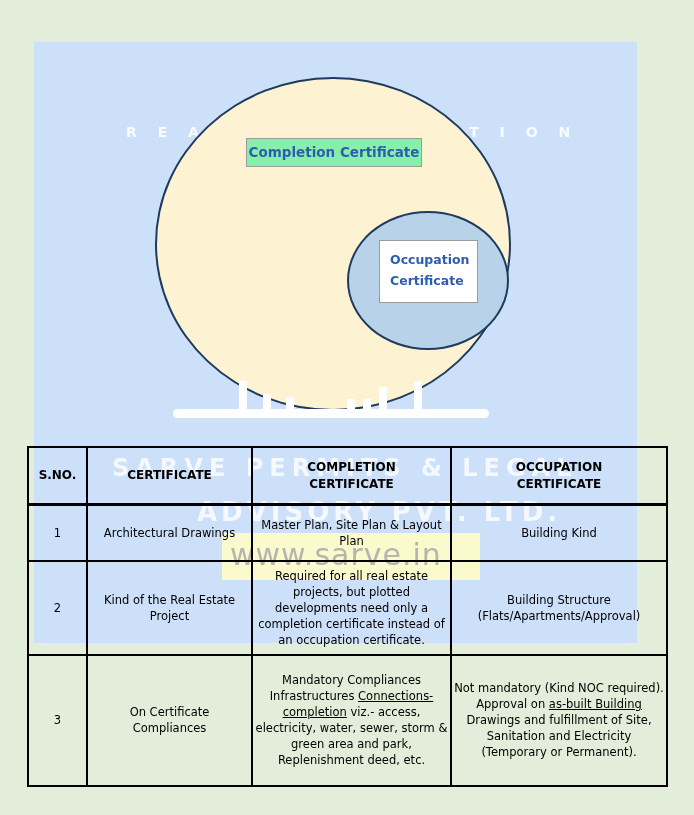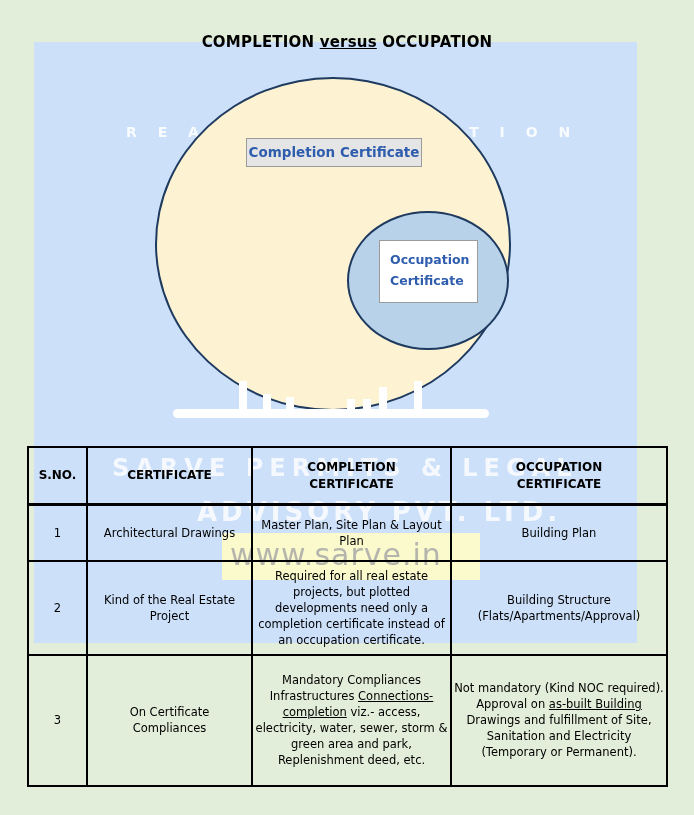--- a/index.html
+++ b/index.html
@@ -18,21 +18,21 @@
            letter-spacing:8px;white-space:nowrap;}
   .wm-left{left:92px;top:82px;}
   .wm-right{left:404px;top:82px;}
 
   .big-circle{position:absolute;left:121px;top:35px;width:352px;height:330px;
               background:#fdf3d2;border:2px solid #1e3a5f;border-radius:50%;}
   .small-circle{position:absolute;left:313px;top:169px;width:158px;height:135px;
               background:#b7d2e9;border:2px solid #1e3a5f;border-radius:50%;}
 
   .comp-label{position:absolute;left:212px;top:96px;width:174px;height:27px;line-height:27px;
-              background:#e5e5e5;border:1px solid #9b9b9b;text-align:center;
+              background:#86efac;border:1px solid #9b9b9b;text-align:center;
               font-weight:bold;font-size:13.5px;color:#2e5dad;}
   .occ-label{position:absolute;left:345px;top:198px;width:87px;height:53px;
              background:#fff;border:1px solid #9b9b9b;padding:8px 0 0 10px;
              font-weight:bold;font-size:12.5px;color:#2e5dad;line-height:21px;}
 
   .wm-bar{position:absolute;left:139px;top:367px;width:316px;height:9px;border-radius:5px;background:#fff;}
   .stem{position:absolute;width:8px;background:#fff;}
 
   
   .wm-big{position:absolute;color:rgba(255,255,255,0.8);font-weight:bold;white-space:nowrap;z-index:2;}
@@ -54,21 +54,20 @@
   table.cmp tr.r2{height:94px;}
   table.cmp tr.r3{height:131px;}
   table.cmp .u{text-decoration:underline;}
   col.c-sno{width:59px;} col.c-desc{width:165px;} col.c-comp{width:199px;} col.c-occ{width:216px;}
 </style>
 </head>
 <body>
 
 <div class="page">
 
-  <div class="title"><span>COMPLETION </span><span class="u">versus</span><span> OCCUPATION</span></div>
 
   <div class="canvas">
     <div class="wm-frag wm-left">R E A L</div>
     <div class="wm-frag wm-right">C T I O N</div>
 
     <div class="big-circle"></div>
     <div class="small-circle"></div>
 
     <div class="comp-label">Completion Certificate</div>
     <div class="occ-label">
@@ -106,21 +105,21 @@
           <th class="col-description">CERTIFICATE</th>
           <th class="col-completion">COMPLETION<br>CERTIFICATE</th>
           <th class="col-occupation">OCCUPATION<br>CERTIFICATE</th>
         </tr>
     </thead>
     <tbody>
         <tr class="r1">
           <td class="col-sno"><span>1</span></td>
           <td class="col-description"><span>Architectural Drawings</span></td>
           <td class="col-completion"><span>Master Plan, Site Plan &amp; Layout Plan</span></td>
-          <td class="col-occupation"><span>Building Plan</span></td>
+          <td class="col-occupation"><span>Building Kind</span></td>
         </tr>
         <tr class="r2">
           <td class="col-sno"><span>2</span></td>
           <td class="col-description"><span>Kind of the Real Estate Project</span></td>
           <td class="col-completion"><span>Required for all real estate projects, but plotted developments need only a completion certificate instead of an occupation certificate.</span></td>
           <td class="col-occupation"><span>Building Structure (Flats/Apartments/Approval)</span></td>
         </tr>
         <tr class="r3">
           <td class="col-sno"><span>3</span></td>
           <td class="col-description"><span>On Certificate Compliances</span></td>

